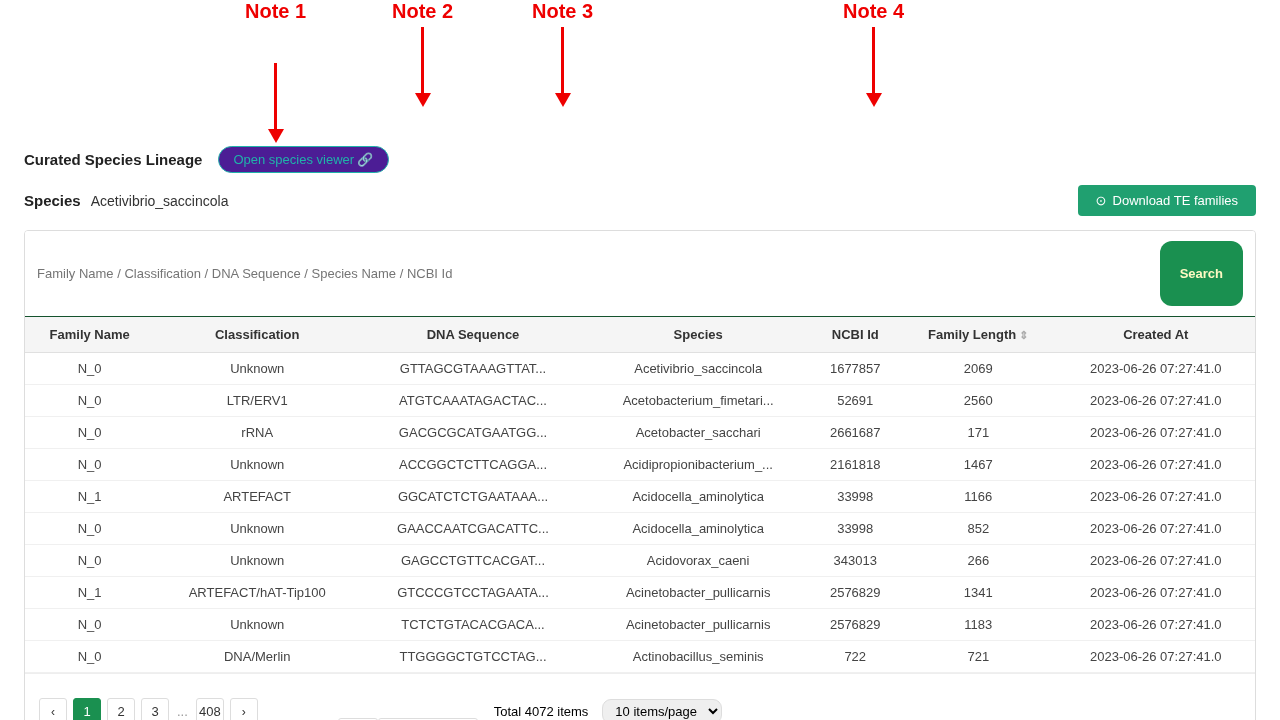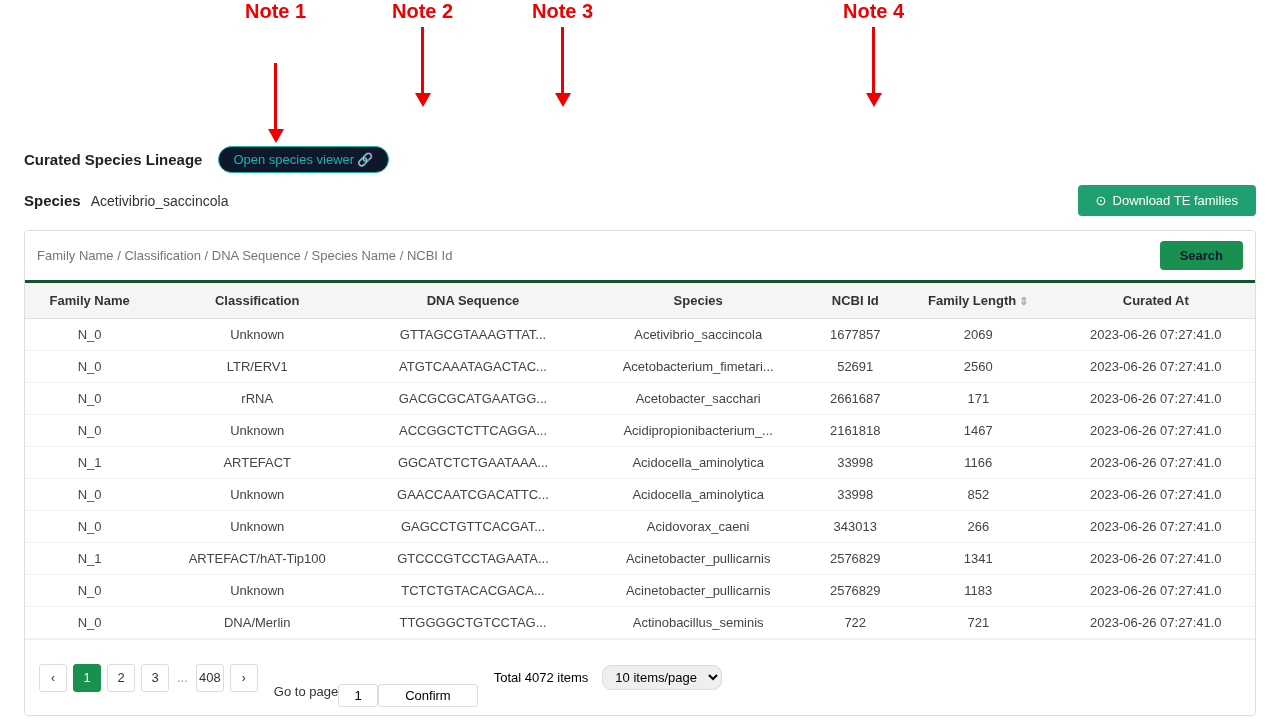--- a/index.html
+++ b/index.html
@@ -57,21 +57,21 @@
       margin-bottom: 12px;
     }
     .lineage-label {
       font-size: 15px;
       font-weight: bold;
       margin-right: 16px;
       color: #222;
     }
     .open-species-btn {
       border: 1.5px solid #20b2aa;
-      background: #0f172a;
+      background: #4c1d95;
       color: #20b2aa;
       padding: 5px 14px;
       border-radius: 20px;
       font-size: 13px;
       cursor: pointer;
       display: flex;
       align-items: center;
       gap: 5px;
     }
 
@@ -111,35 +111,35 @@
       border-radius: 4px;
       overflow: hidden;
     }
 
     
     .search-bar {
       display: flex;
       align-items: center;
       padding: 10px 12px;
       background: #fff;
-      border-bottom: 3px solid #14532d;
+      border-bottom: 1px solid #14532d;
     }
     .search-input {
       flex: 1;
       border: none;
       outline: none;
       font-size: 13px;
       color: #aaa;
     }
     .search-btn {
       background: #1a9050;
-      color: #0f172a;
+      color: #fef9c3;
       border: none;
-      padding: 7px 20px;
-      border-radius: 4px;
+      padding: 25px 20px;
+      border-radius: 12px;
       font-size: 13px;
       cursor: pointer;
       font-weight: bold;
     }
 
     
     table {
       width: 100%;
       border-collapse: collapse;
       font-size: 13px;
@@ -282,21 +282,21 @@
 
     <table>
       <thead>
         <tr>
           <th>Family Name</th>
           <th>Classification</th>
           <th>DNA Sequence</th>
           <th>Species</th>
           <th>NCBI Id</th>
           <th class="sortable">Family Length</th>
-          <th>Curated At</th>
+          <th>Created At</th>
         </tr>
       </thead>
       <tbody id="table-body">
 
       <tr>
       <td>N_0</td>
       <td>Unknown</td>
       <td>GTTAGCGTAAAGTTAT...</td>
       <td>Acetivibrio_saccincola</td>
       <td>1677857</td>

